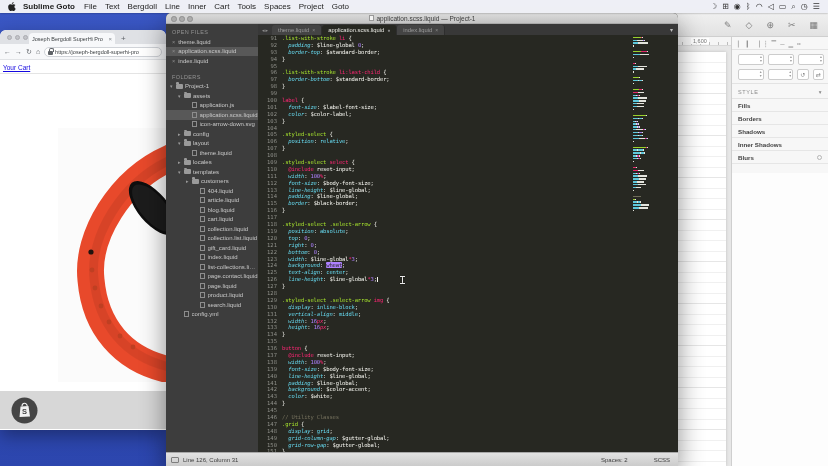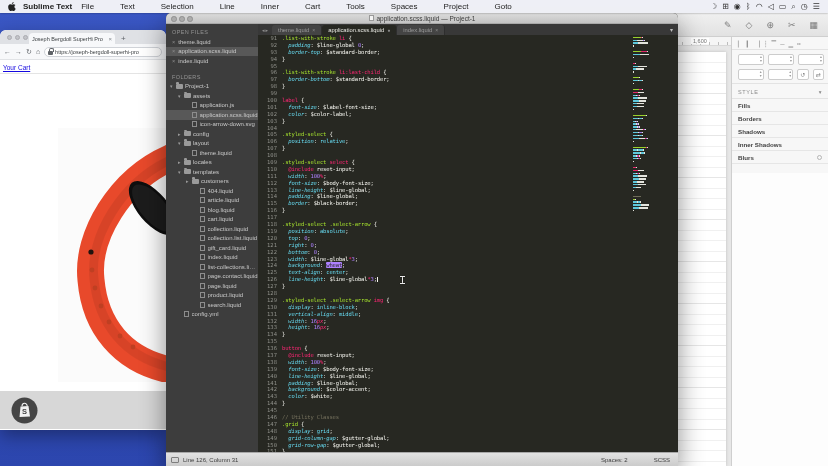--- a/index.html
+++ b/index.html
@@ -6,21 +6,21 @@
   *{box-sizing:border-box;}
   #screen{position:relative;width:828px;height:466px;overflow:hidden;
     background:linear-gradient(180deg,#3a57c4 0%,#2c46ae 100%);
     font-family:"Liberation Sans",sans-serif;-webkit-font-smoothing:antialiased;}
 
   
   .menubar{position:absolute;left:0;top:0;width:828px;height:13px;background:rgba(246,246,248,.96);
     display:flex;align-items:center;font-size:8px;color:#222;z-index:50;box-shadow:0 0 2px rgba(0,0,0,.4);}
   .menubar .apple{margin:0 7px 0 8px;display:inline-flex;}
   .menubar .appname{font-weight:bold;margin-right:9px;}
-  #menu-items{display:flex;gap:26px;}
+  #menu-items{display:flex;gap:8px;}
   .mi{white-space:nowrap;}
   #status-icons{margin-left:auto;display:flex;gap:5px;align-items:center;padding-right:8px;color:#333;font-size:8px;}
   .sic{display:inline-block;line-height:10px;}
 
   
   .browser{position:absolute;left:0;top:30px;width:166px;height:400px;border-radius:6px 6px 0 0;
     background:#fff;box-shadow:0 6px 18px rgba(0,0,0,.35);z-index:5;overflow:hidden;}
   .b-tabstrip{position:relative;height:14px;background:#dfe1e5;border-radius:6px 6px 0 0;}
   .b-dot{position:absolute;top:5px;width:5px;height:5px;border-radius:50%;background:#c2c4c8;border:.5px solid #aaacb0;}
   .b-tab{position:absolute;left:29px;top:3px;width:86px;height:11px;background:#f7f8fa;border-radius:4px 4px 0 0;
@@ -130,25 +130,25 @@
 <body>
 
 <div id="screen">
 
   <div class="menubar">
     <span class="apple">
       <svg width="8" height="9" viewBox="0 0 14 16">
           <path fill="#222" d="M11.3 8.5c0-2 1.7-3 1.8-3.1-1-1.4-2.5-1.6-3-1.6-1.3-.1-2.5.7-3.1.7-.6 0-1.6-.7-2.7-.7C2.9 3.8 1.6 4.6.9 5.9c-1.4 2.5-.4 6.2 1 8.2.7 1 1.5 2.1 2.6 2.1 1 0 1.4-.7 2.7-.7 1.3 0 1.6.7 2.7.7 1.1 0 1.8-1 2.5-2 .8-1.2 1.1-2.3 1.1-2.4-.1 0-2.2-.9-2.2-3.3zM9.2 2.2c.6-.7 1-1.6.9-2.2-.9 0-1.9.6-2.5 1.3-.5.6-1 1.6-.9 2.2 1 0 2-.6 2.5-1.3z"></path>
         </svg>
     </span>
-    <span class="appname">Sublime Text</span>
+    <span class="appname">Sublime Goto</span>
     <span id="menu-items">
         <span class="mi">File</span>
         <span class="mi">Text</span>
-        <span class="mi">Selection</span>
+        <span class="mi">Bergdoll</span>
         <span class="mi">Line</span>
         <span class="mi">Inner</span>
         <span class="mi">Cart</span>
         <span class="mi">Tools</span>
         <span class="mi">Spaces</span>
         <span class="mi">Project</span>
         <span class="mi">Goto</span>
       </span>
     <span id="status-icons">
         <span class="sic">☽</span>

